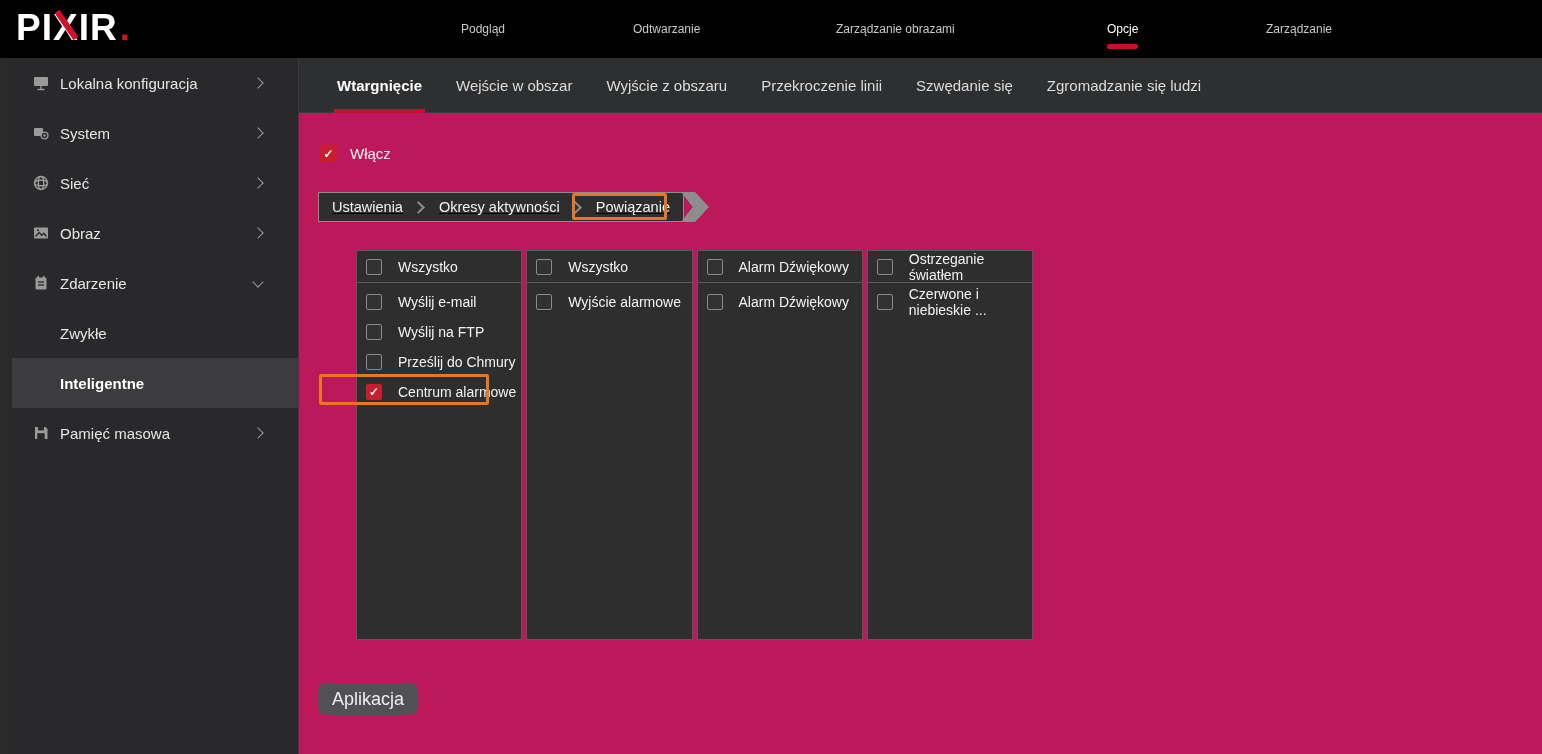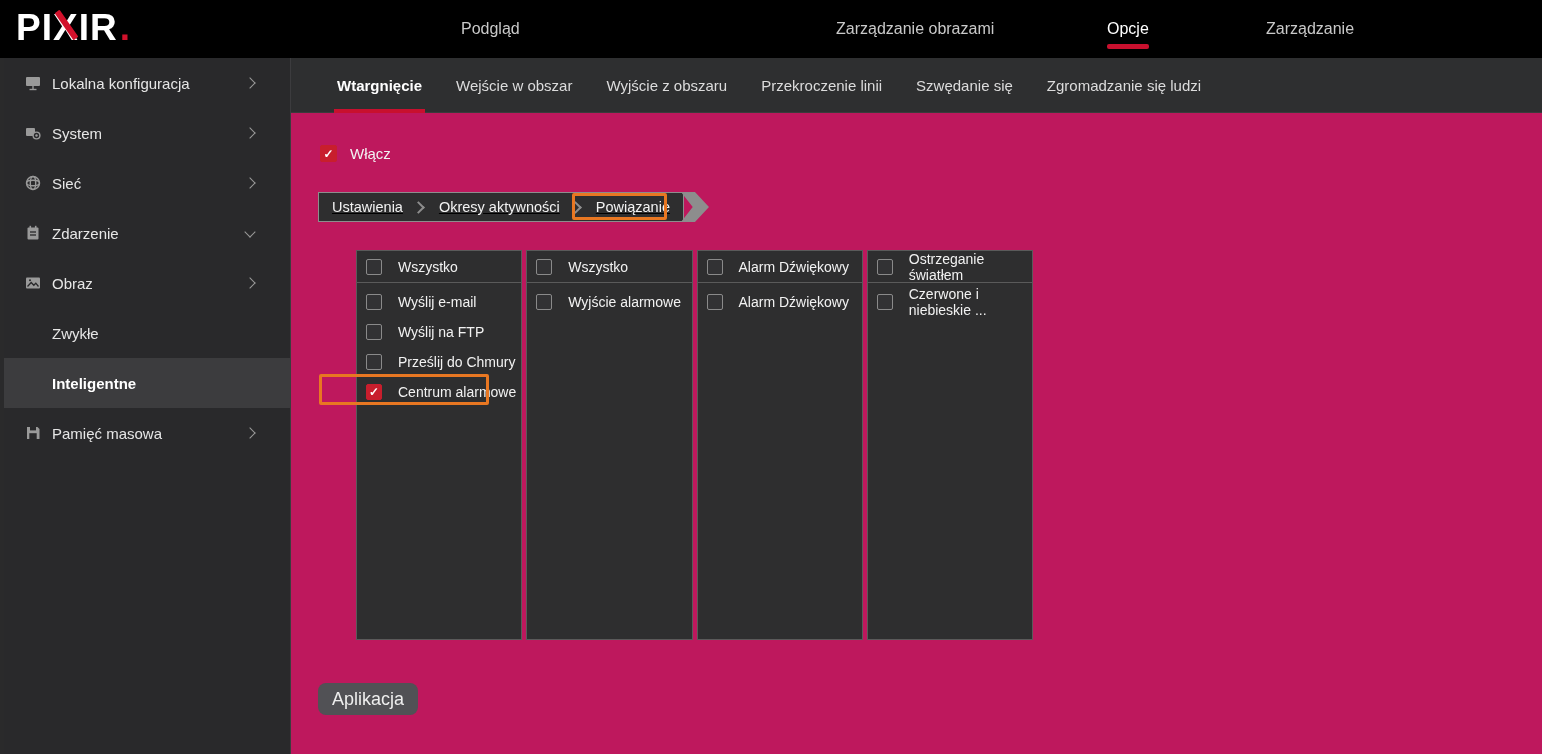--- a/index.html
+++ b/index.html
@@ -5,26 +5,26 @@
   * { margin:0; padding:0; box-sizing:border-box; }
   body { background:#111; font-family:"Liberation Sans", sans-serif; }
   .screen { position:relative; width:1542px; height:754px; background:#2a2a2b; overflow:hidden; }
 
   
   .topbar { position:absolute; left:0; top:0; width:1542px; height:58px; background:#000; z-index:4; }
   .brand { position:absolute; left:16px; top:7px; font-size:37px; font-weight:bold; color:#fff; letter-spacing:1px; display:flex; align-items:center; }
   .brand .bx { position:relative; }
   .brand .bx::after { content:""; position:absolute; left:-3px; top:15px; width:33px; height:6px; background:#d2112b; transform:rotate(55deg); border-radius:1px; }
   .brand .bdot { color:#d2112b; margin-left:2px; }
-  .nav-item { position:absolute; top:0; height:58px; display:flex; align-items:center; font-size:16px; color:#c9c9c9; cursor:pointer; }
+  .nav-item { position:absolute; top:0; height:58px; display:flex; align-items:center; font-size:12px; color:#c9c9c9; cursor:pointer; }
   .nav-item.active { color:#fff; font-weight:normal; }
   .nav-item.active::after { content:""; position:absolute; left:0; right:0; bottom:9px; height:5px; border-radius:2px; background:#c8102e; }
 
   
-  .sidebar { position:absolute; left:4px; top:58px; width:287px; bottom:0; background:#29292b; border-right:1px solid #3c3c3e; z-index:3; }
+  .sidebar { position:absolute; left:12px; top:58px; width:287px; bottom:0; background:#29292b; border-right:1px solid #3c3c3e; z-index:3; }
   .side-item { position:relative; height:50px; display:flex; align-items:center; padding-left:20px; cursor:pointer; color:#e6e6e6; font-size:15px; }
   .side-item .icon { width:18px; height:18px; margin-right:10px; display:inline-flex; }
   .side-item .icon svg { width:18px; height:18px; stroke:#9a9a9a; fill:none; stroke-width:1.4; }
   .side-label { flex:0 0 auto; }
   .side-item.sub { padding-left:48px; }
   .side-item.active { background:#3c3c3e; font-weight:bold; color:#fff; }
   .chev { position:absolute; right:36px; width:8px; height:8px; border-top:1.5px solid #9a9a9a; border-right:1.5px solid #9a9a9a; }
   .chev.right { transform:rotate(45deg); }
   .chev.down  { transform:rotate(135deg); top:20px; }
 
@@ -74,20 +74,21 @@
 <div class="screen">
 
   <header class="topbar">
     <div class="brand">
       <span>PI</span>
         <span class="bx">X</span>
         <span>IR</span>
         <span class="bdot">.</span>
     </div>
     <div class="nav-item" style="left:461px">Podgląd</div>
+    <div class="nav-item" style="left:633px">Odtwarzanie</div>
     <div class="nav-item" style="left:836px">Zarządzanie obrazami</div>
     <div class="nav-item active" style="left:1107px">Opcje</div>
     <div class="nav-item" style="left:1266px">Zarządzanie</div>
   </header>
 
   <aside class="sidebar">
     <div class="side-item">
       <span class="icon">
         <svg viewBox="0 0 18 18">
             <rect x="2" y="3" width="14" height="9" rx="1" fill="#9a9a9a" stroke="none"></rect>
@@ -111,45 +112,45 @@
     </div>
     <div class="side-item">
       <span class="icon">
         <svg viewBox="0 0 18 18">
             <circle cx="9" cy="9" r="6.5"></circle>
             <ellipse cx="9" cy="9" rx="6.5" ry="2.7"></ellipse>
             <ellipse cx="9" cy="9" rx="2.7" ry="6.5"></ellipse>
           </svg>
       </span>
       <span class="side-label">Sieć</span>
+      <span class="chev right"></span>
+    </div>
+    <div class="side-item">
+      <span class="icon">
+        <svg viewBox="0 0 18 18">
+            <rect x="2" y="3.5" width="14" height="11" rx="1" fill="#9a9a9a" stroke="none"></rect>
+            <polyline points="3.5,12.5 7.2,8.5 9.8,11.2 11.8,9.2 14.5,12.5" fill="none" stroke="#29292b" stroke-width="1.3"></polyline>
+            <circle cx="6" cy="6.3" r="1" fill="#29292b" stroke="none"></circle>
+          </svg>
+      </span>
+      <span class="side-label">Obraz</span>
       <span class="chev right"></span>
     </div>
     <div class="side-item">
       <span class="icon">
         <svg viewBox="0 0 18 18">
             <rect x="3.5" y="3.5" width="11" height="12" rx="1" fill="#9a9a9a" stroke="none"></rect>
             <line x1="6.3" y1="1.8" x2="6.3" y2="4.5" stroke-width="1.6"></line>
             <line x1="11.7" y1="1.8" x2="11.7" y2="4.5" stroke-width="1.6"></line>
             <line x1="6" y1="8" x2="12" y2="8" stroke="#29292b" stroke-width="1.3"></line>
             <line x1="6" y1="11" x2="12" y2="11" stroke="#29292b" stroke-width="1.3"></line>
           </svg>
       </span>
       <span class="side-label">Zdarzenie</span>
       <span class="chev down"></span>
-    </div>
-    <div class="side-item">
-      <span class="icon">
-        <svg viewBox="0 0 18 18">
-            <rect x="2" y="3.5" width="14" height="11" rx="1" fill="#9a9a9a" stroke="none"></rect>
-            <polyline points="3.5,12.5 7.2,8.5 9.8,11.2 11.8,9.2 14.5,12.5" fill="none" stroke="#29292b" stroke-width="1.3"></polyline>
-            <circle cx="6" cy="6.3" r="1" fill="#29292b" stroke="none"></circle>
-          </svg>
-      </span>
-      <span class="side-label">Obraz</span>
-      <span class="chev right"></span>
     </div>
     <div class="side-item sub">
       <span class="side-label">Zwykłe</span>
     </div>
     <div class="side-item sub active">
       <span class="side-label">Inteligentne</span>
     </div>
     <div class="side-item">
       <span class="icon">
         <svg viewBox="0 0 18 18">

